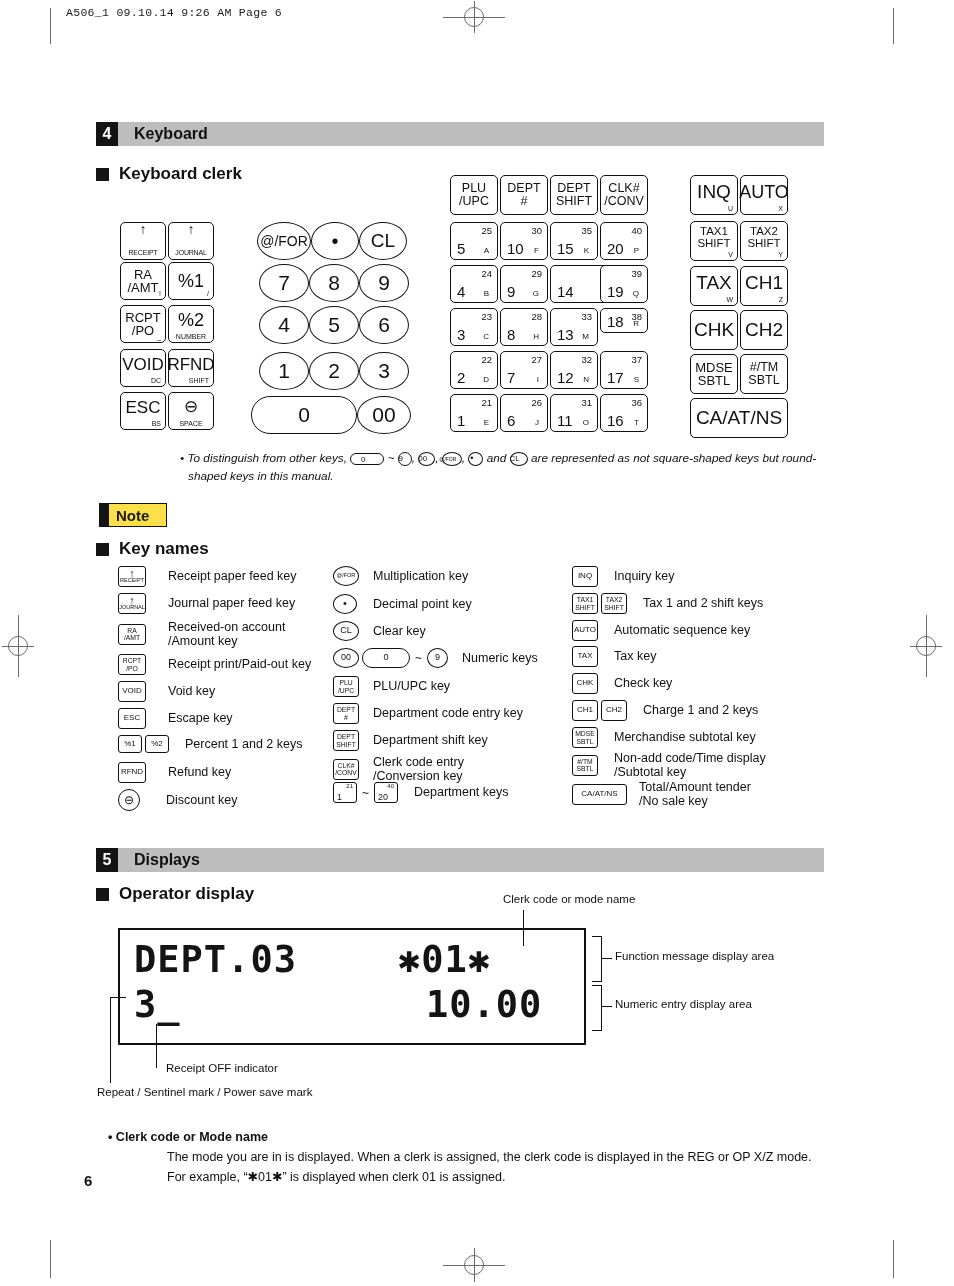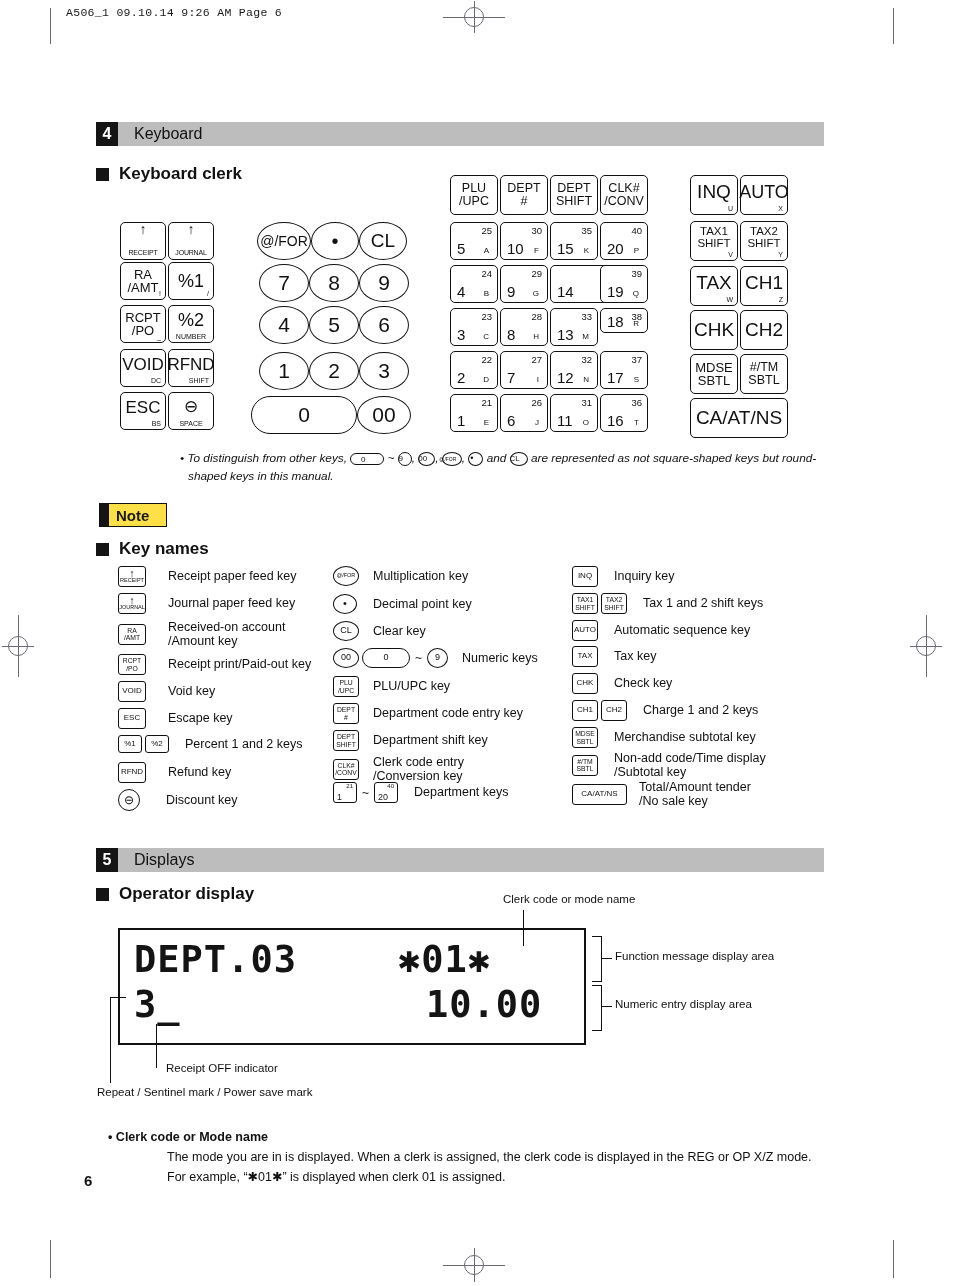--- a/index.html
+++ b/index.html
@@ -27,21 +27,21 @@
     font-size: 11.5px; letter-spacing:0.3px; color:#1a1a1a; white-space:nowrap;
   }
 
   
   .section-bar { position:absolute; display:flex; align-items:stretch; height:24px; }
   .section-num {
     width:22px; background:#141414; color:#ffffff;
     font-weight:bold; font-size:16px; display:flex; align-items:center; justify-content:center;
   }
   .section-title {
-    background:#bdbdbd; color:#111; font-weight:normal; font-size:16px;
+    background:#bdbdbd; color:#111; font-weight:bold; font-size:16px;
     display:flex; align-items:center; padding-left:16px; width:706px;
   }
 
   .sub-head { position:absolute; display:flex; align-items:center; gap:10px; }
   .sub-head .sq { width:13px; height:13px; background:#141414; }
   .sub-head .tx { font-weight:bold; font-size:17px; color:#111; }
 
   
   .key {
     position:absolute; border:1.6px solid #111; border-radius:5px; background:#fff;

